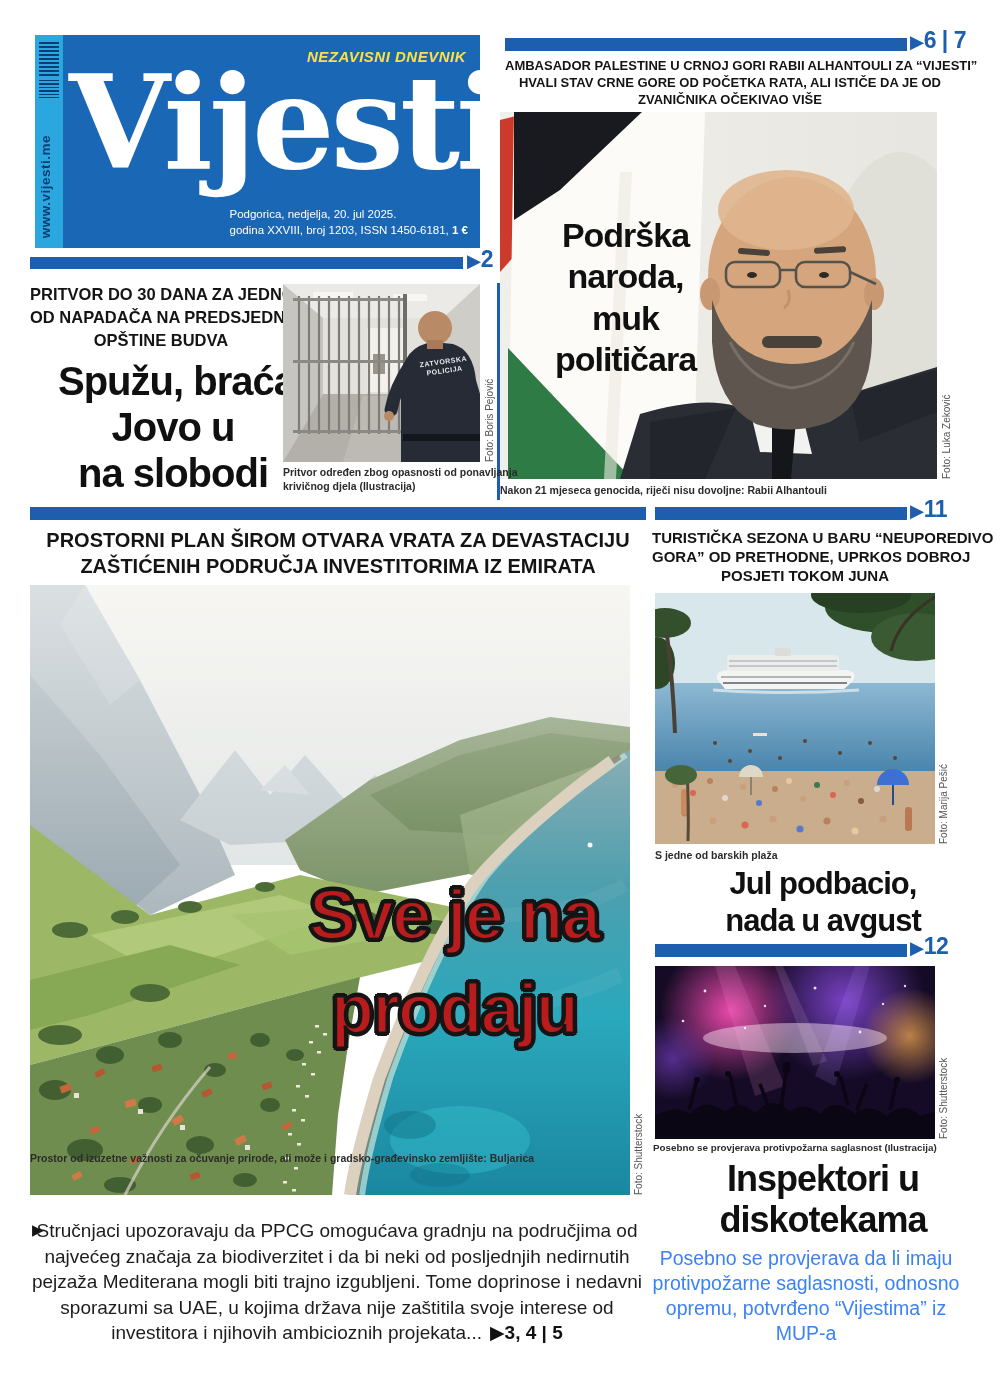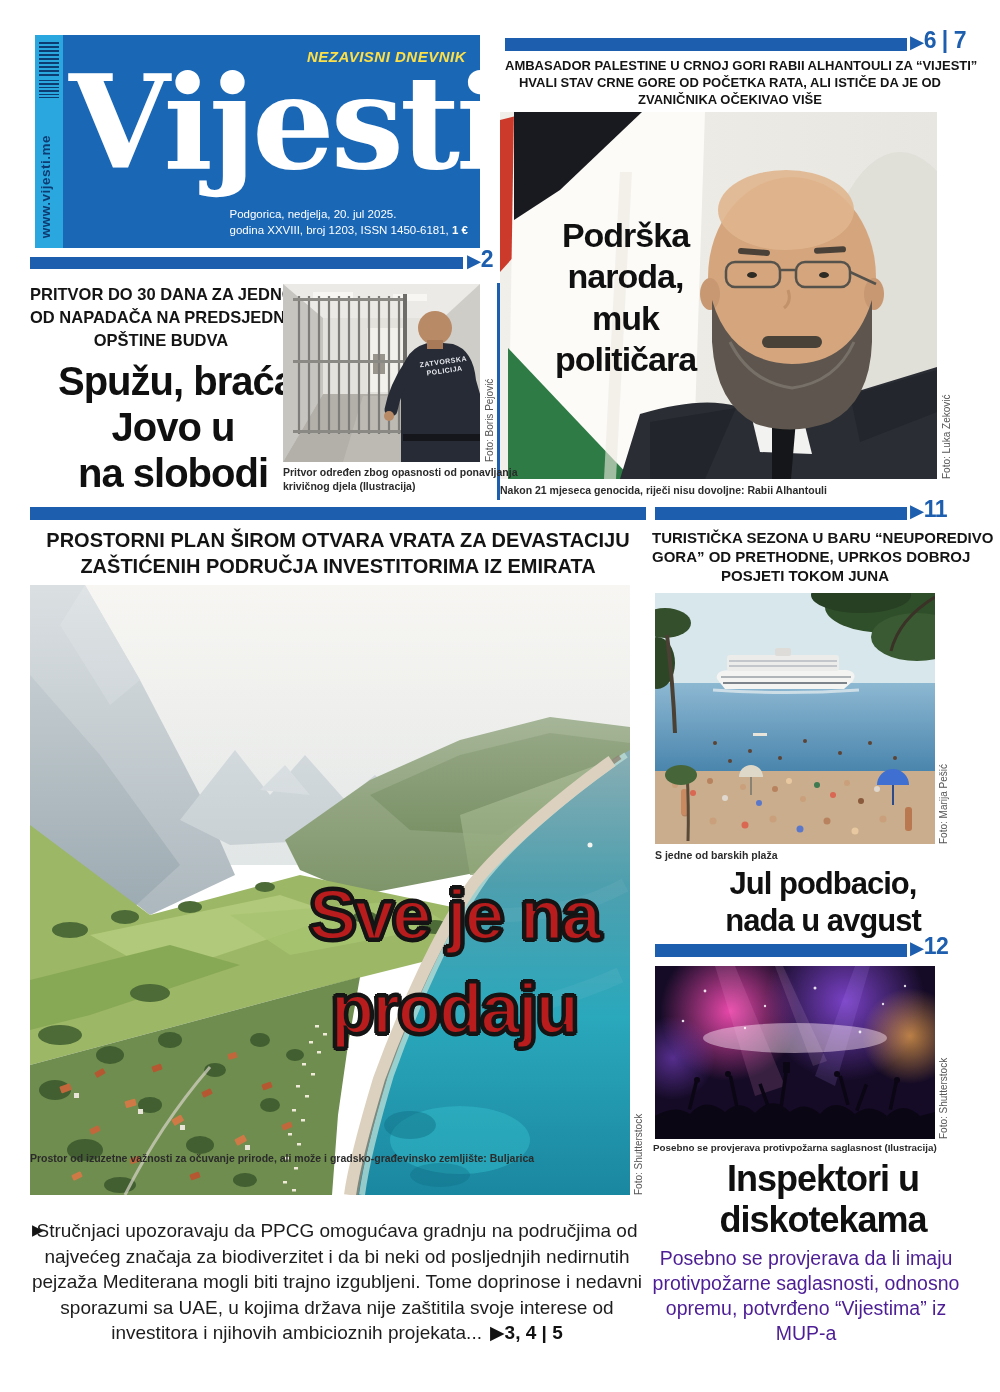--- a/index.html
+++ b/index.html
@@ -77,21 +77,21 @@
   .bar-credit { left:938px; top:593px; height:251px; }
   .bar-cap { left:655px; top:849px; width:280px; }
   .bar-hl { left:655px; top:866px; width:300px; font-size:31px; line-height:1.18; }
 
   
   .dis-photo { left:655px; top:966px; width:280px; height:173px; }
   .dis-credit { left:938px; top:966px; height:173px; }
   .dis-cap { left:653px; top:1142px; width:300px; font-size:9.8px; white-space:nowrap; }
   .dis-hl { left:655px; top:1158px; width:300px; font-size:36px; line-height:1.14; }
   .dek { left:640px; top:1246px; width:332px; font-size:19.5px; line-height:25px;
-         color:#4c1d95; text-align:center; }
+         color:#3b82f6; text-align:center; }
 </style>
 </head>
 <body>
 
 <div class="page">
 
   <div class="abs mast">
     <div class="abs mast-strip">
       <div class="abs barcode"></div>
       <div class="abs barcode2"></div>

